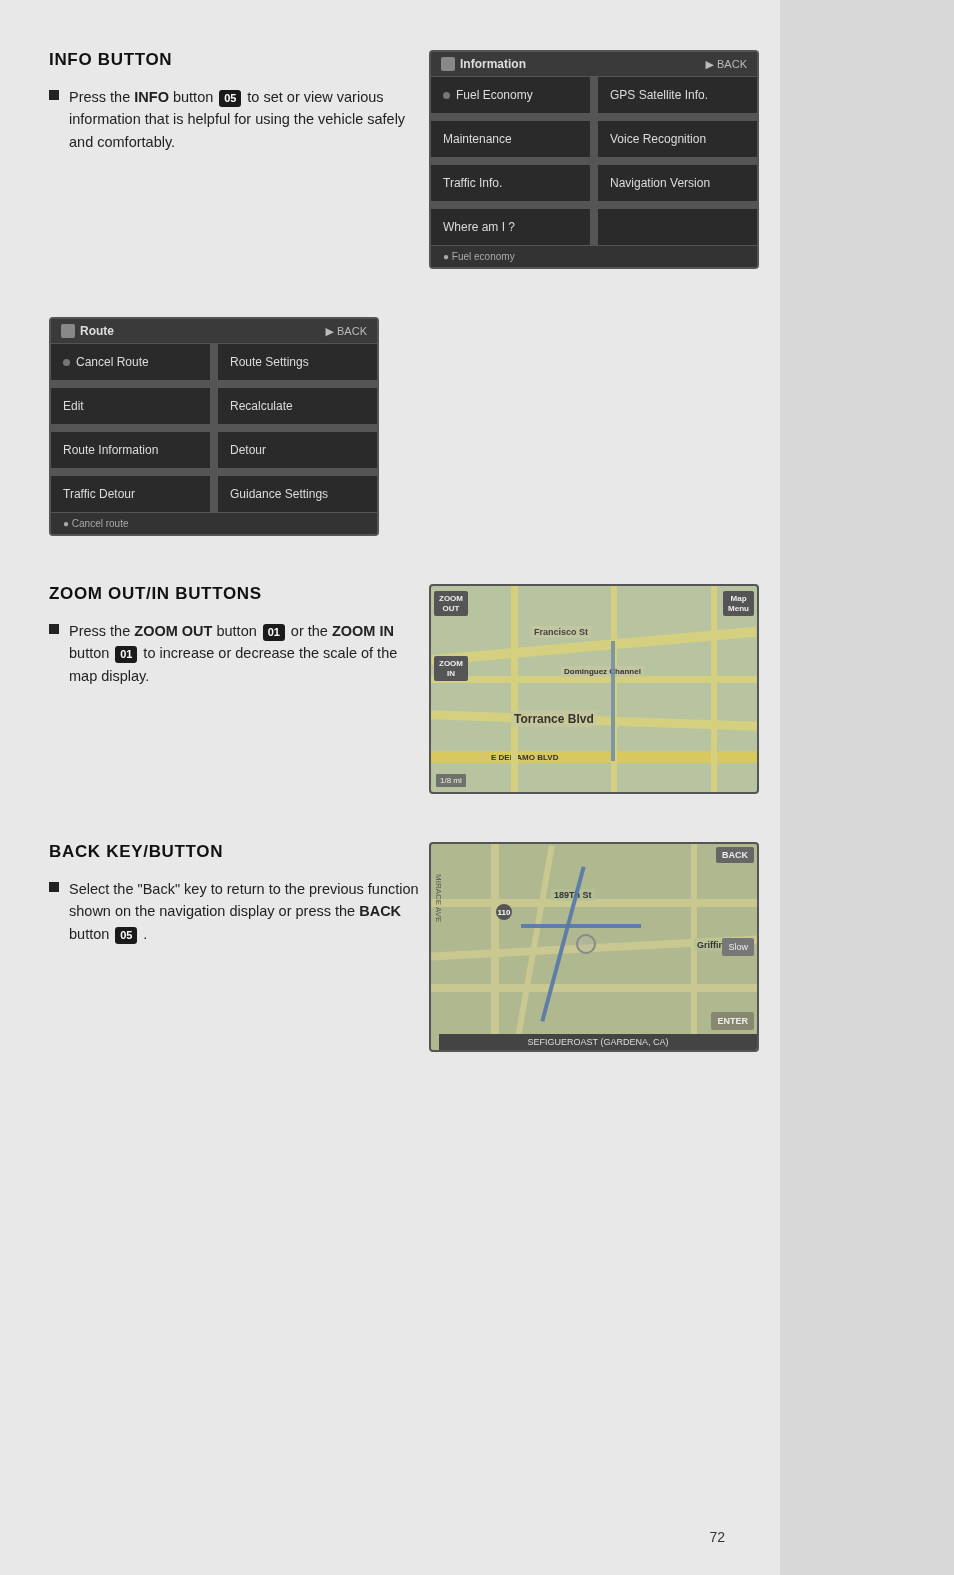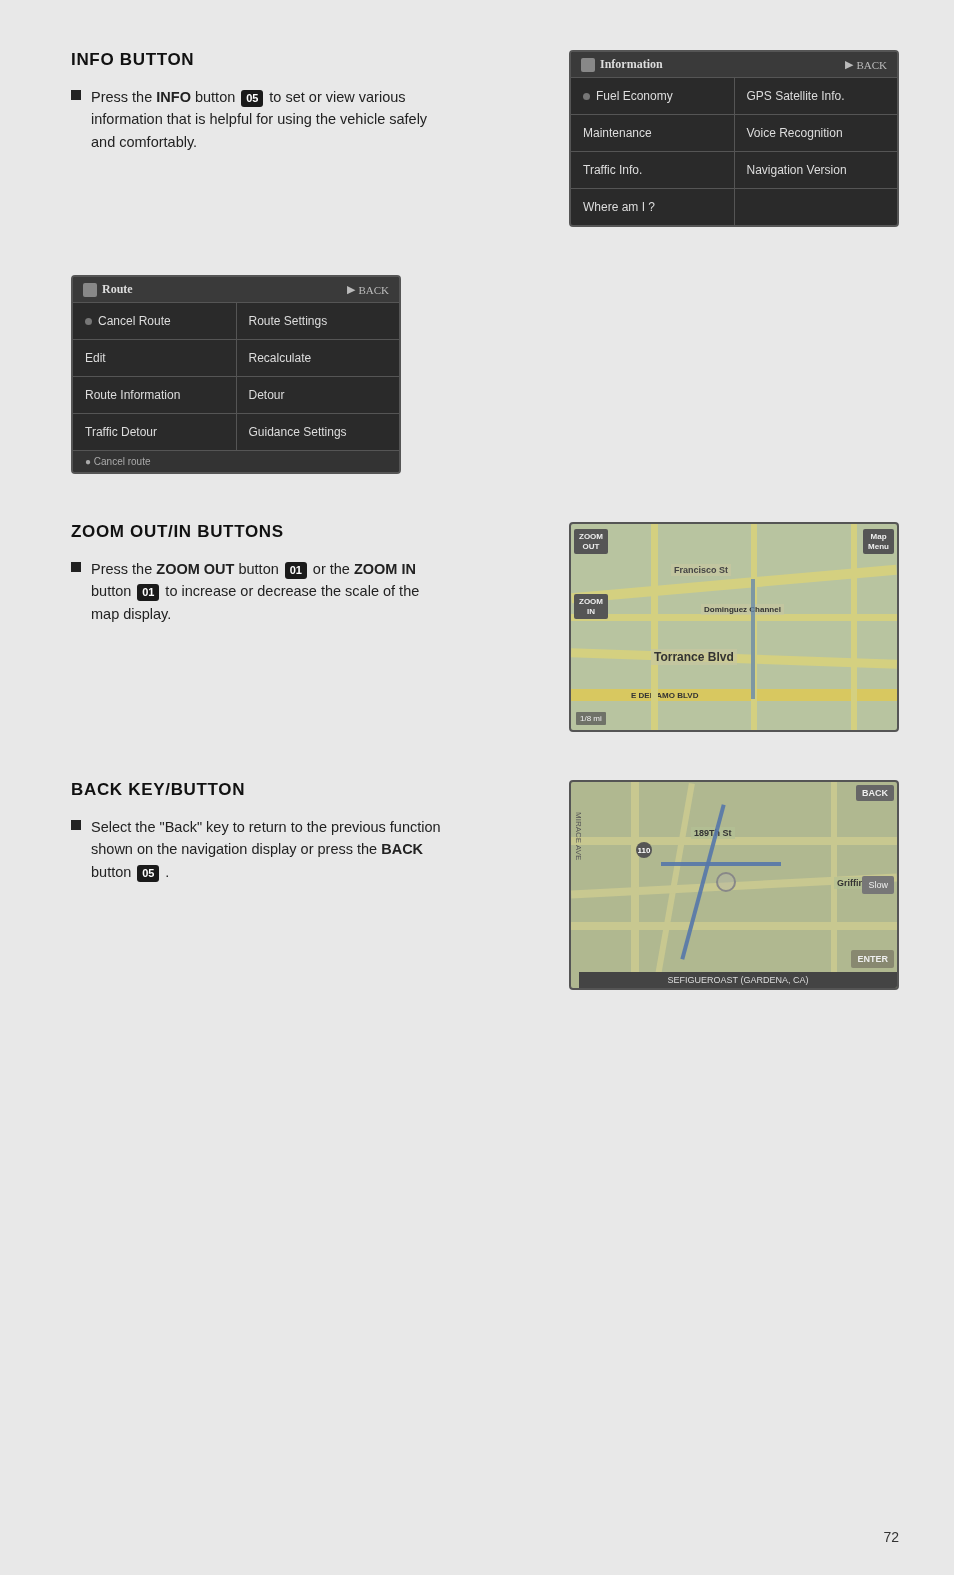--- a/index.html
+++ b/index.html
@@ -8,24 +8,24 @@
       width: 954px;
       min-height: 1575px;
       background-color: #d8d8d8;
       font-family: Arial, Helvetica, sans-serif;
       font-size: 15px;
       color: #1a1a1a;
       position: relative;
     }
 
     .page {
-      width: 954px;
+      width: 780px;
       min-height: 1575px;
       background-color: #e8e8e8;
-      padding: 50px 55px 60px 71px;
+      padding: 50px 55px 60px 49px;
       position: relative;
     }
 
     .section {
       display: flex;
       flex-direction: row;
       justify-content: space-between;
       align-items: flex-start;
       margin-bottom: 48px;
     }
@@ -102,21 +102,20 @@
       background: #2c2c2c;
     }
 
     .screen-header {
       display: flex;
       justify-content: space-between;
       align-items: center;
       background: #3a3a3a;
       padding: 5px 10px;
       border-bottom: 1px solid #555;
-      font-family: Liberation Serif, serif;
     }
 
     .screen-header-title {
       color: #ddd;
       font-size: 12px;
       font-weight: bold;
       display: flex;
       align-items: center;
       gap: 5px;
     }
@@ -133,21 +132,21 @@
       color: #bbb;
       font-size: 11px;
       display: flex;
       align-items: center;
       gap: 3px;
     }
 
     .screen-body {
       display: grid;
       grid-template-columns: 1fr 1fr;
-      gap: 1px;
+      gap: 8px;
       background: #555;
       padding: 0;
     }
 
     .screen-cell {
       background: #2a2a2a;
       color: #ddd;
       font-size: 12px;
       padding: 10px 12px;
       display: flex;
@@ -256,20 +255,23 @@
             <span>Traffic Info.</span>
           </div>
           <div class="screen-cell">
             <span>Navigation Version</span>
           </div>
           <div class="screen-cell">
             <span>Where am I ?</span>
           </div>
           <div class="screen-cell"></div>
         </div>
+        <div class="screen-footer">
+          <span>● Fuel economy</span>
+        </div>
       </div>
     </div>
   </div>
 
   <div class="section">
     <div class="section-image">
       <div class="screen-mock route-screen">
         <div class="screen-header">
           <div class="screen-header-title">
             <div class="screen-header-icon"></div>

